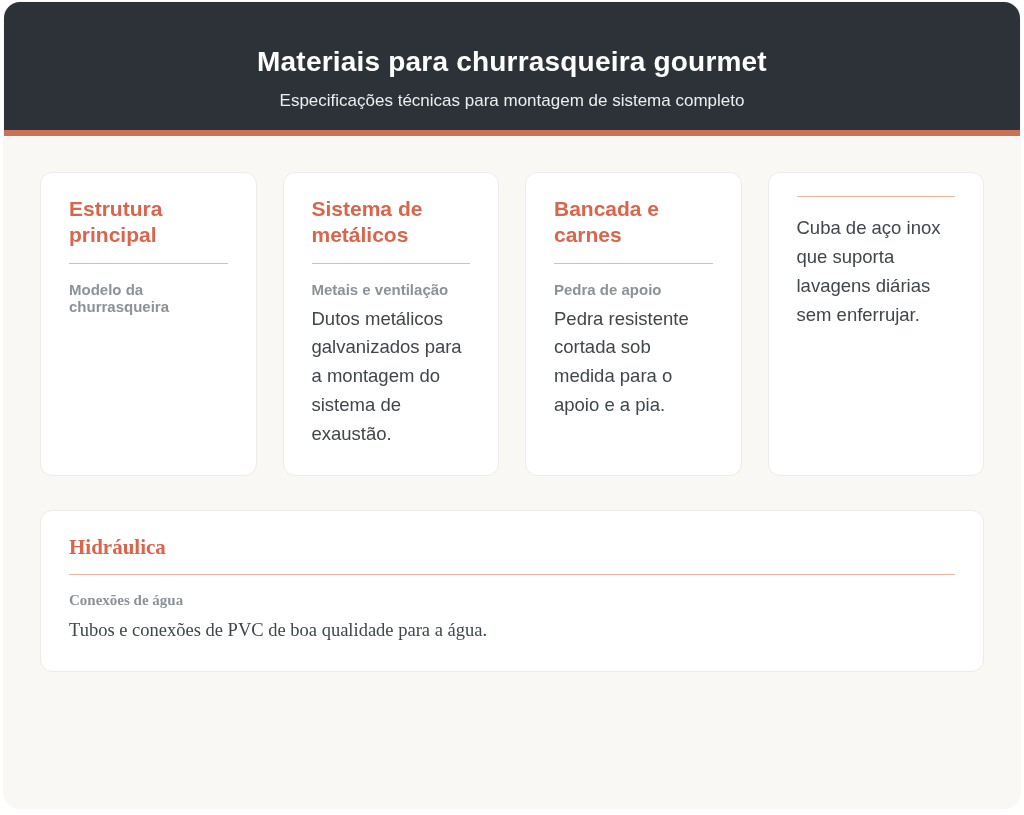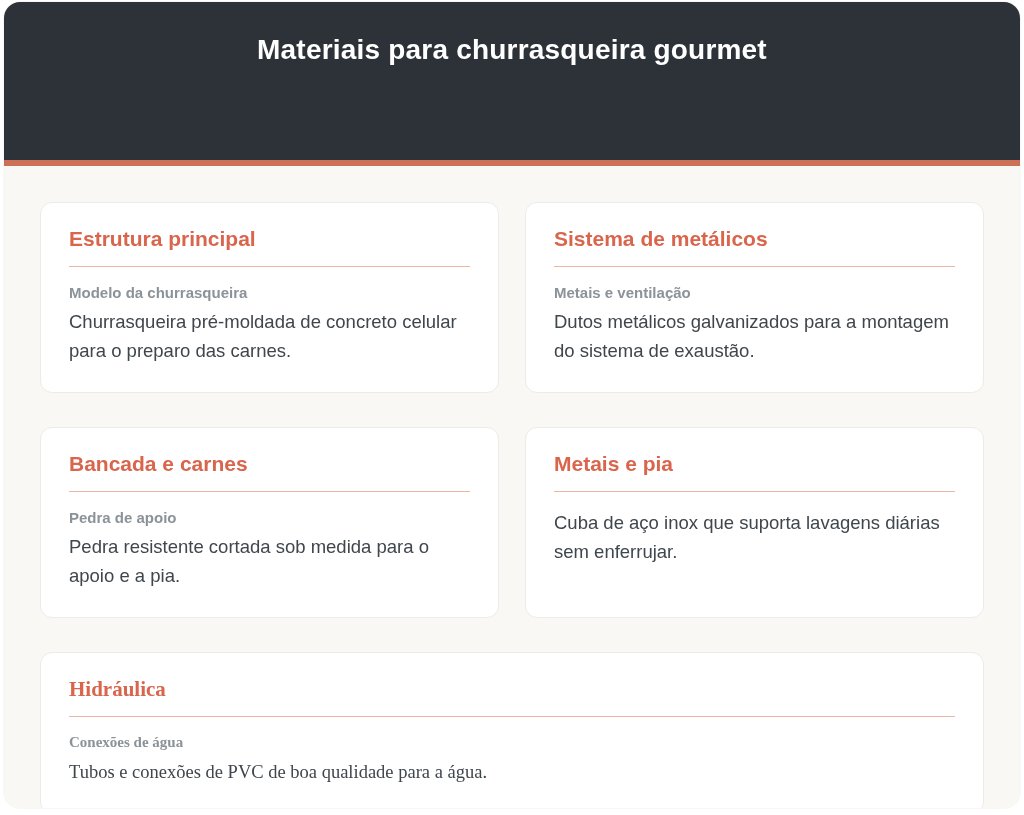--- a/index.html
+++ b/index.html
@@ -25,39 +25,39 @@
     height:806px;
     border-radius:16px;
     overflow:hidden;
     background:var(--page-bg);
     box-shadow:0 0 0 1px rgba(0,0,0,0.03);
   }
   .header{
     background:var(--header-bg);
     border-bottom:6px solid var(--accent);
     text-align:center;
-    padding:32px 20px 0;
-    height:164px;
+    padding:44px 20px 0;
+    height:134px;
   }
   .header h1{
     color:#ffffff;
     font-size:28px;
     font-weight:bold;
     letter-spacing:0.2px;
     margin-bottom:13px;
   }
   .header p{
     color:#eceef0;
     font-size:17px;
     font-weight:normal;
   }
   .grid{
     padding:36px 36px 30px;
     display:grid;
-    grid-template-columns:1fr 1fr;
+    grid-template-columns:1fr 1fr 1fr 1fr;
     gap:34px 26px;
     align-items:stretch;
   }
   .card{
     background:var(--card-bg);
     border:1px solid var(--card-border);
     border-radius:12px;
     padding:23px 28px 26px;
   }
   .card.full{ grid-column:1 / -1;font-family:Liberation Serif, serif; }
@@ -84,42 +84,41 @@
     font-size:18.5px;
     line-height:1.56;
   }
 </style>
 </head>
 <body>
 
 <div class="page">
   <div class="header">
     <h1>Materiais para churrasqueira gourmet</h1>
+    <p>Especificações técnicas para montagem de sistema completo</p>
   </div>
   <div class="grid">
       <section class="card">
         <h2>Estrutura principal</h2>
         <hr class="divider">
         <div class="label">Modelo da churrasqueira</div>
-        <p class="desc">Churrasqueira pré-moldada de concreto celular para o preparo das carnes.</p>
       </section>
       <section class="card">
         <h2>Sistema de metálicos</h2>
         <hr class="divider">
         <div class="label">Metais e ventilação</div>
         <p class="desc">Dutos metálicos galvanizados para a montagem do sistema de exaustão.</p>
       </section>
       <section class="card">
         <h2>Bancada e carnes</h2>
         <hr class="divider">
         <div class="label">Pedra de apoio</div>
         <p class="desc">Pedra resistente cortada sob medida para o apoio e a pia.</p>
       </section>
       <section class="card">
-        <h2>Metais e pia</h2>
         <hr class="divider">
         <p class="desc">Cuba de aço inox que suporta lavagens diárias sem enferrujar.</p>
       </section>
       <section class="card full">
         <h2>Hidráulica</h2>
         <hr class="divider">
         <div class="label">Conexões de água</div>
         <p class="desc">Tubos e conexões de PVC de boa qualidade para a água.</p>
       </section>
     </div>

